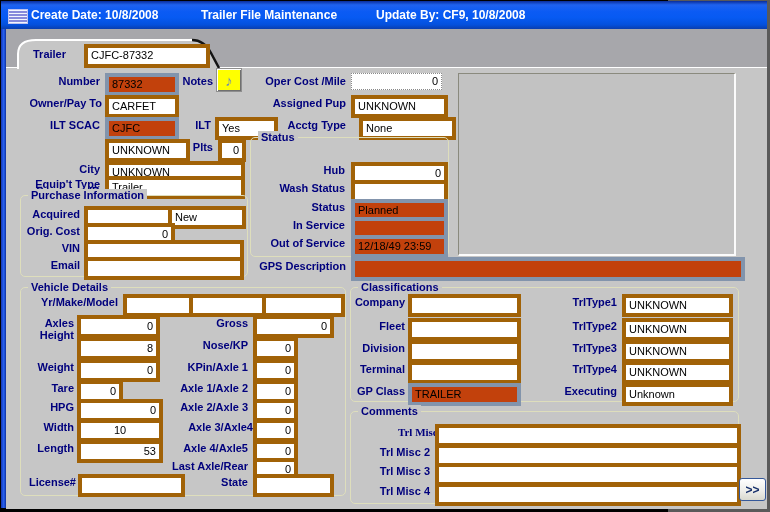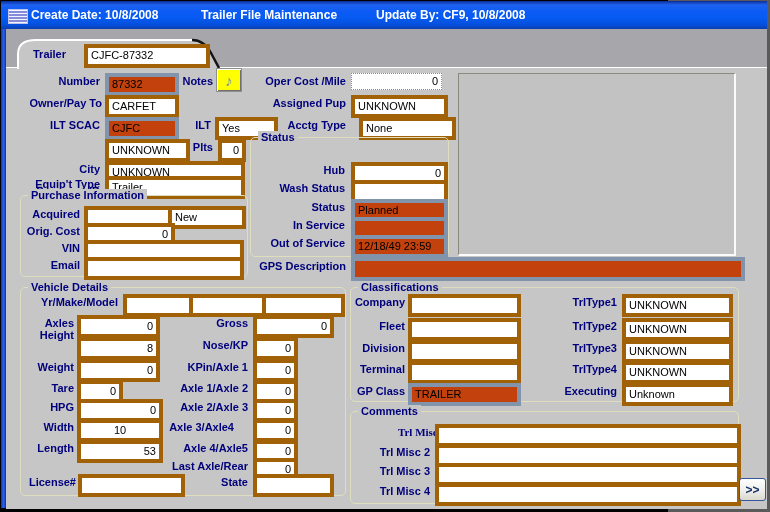--- a/index.html
+++ b/index.html
@@ -148,21 +148,21 @@
   <div class="lbl" style="left:158px;top:382px;width:90px;">Axle 1/Axle 2</div>
   <div class="fld num" style="left:253px;top:380px;width:31px;">0</div>
 
   <div class="lbl" style="left:14px;top:401px;width:60px;">HPG</div>
   <div class="fld num" style="left:77px;top:399px;width:72px;">0</div>
   <div class="lbl" style="left:158px;top:401px;width:90px;">Axle 2/Axle 3</div>
   <div class="fld num" style="left:253px;top:399px;width:31px;">0</div>
 
   <div class="lbl" style="left:14px;top:421px;width:60px;">Width</div>
   <div class="fld num" style="left:77px;top:419px;width:72px;text-align:center;">10</div>
-  <div class="lbl" style="left:144px;top:421px;width:90px;">Axle 3/Axle4</div>
+  <div class="lbl" style="left:163px;top:421px;width:90px;">Axle 3/Axle4</div>
   <div class="fld num" style="left:253px;top:419px;width:31px;">0</div>
 
   <div class="lbl" style="left:14px;top:442px;width:60px;">Length</div>
   <div class="fld num" style="left:77px;top:440px;width:72px;">53</div>
   <div class="lbl" style="left:158px;top:442px;width:90px;">Axle 4/Axle5</div>
   <div class="fld num" style="left:253px;top:440px;width:31px;">0</div>
 
   <div class="lbl" style="left:148px;top:460px;width:100px;text-align:right;">Last Axle/Rear</div>
   <div class="fld num" style="left:253px;top:458px;width:31px;">0</div>
 

